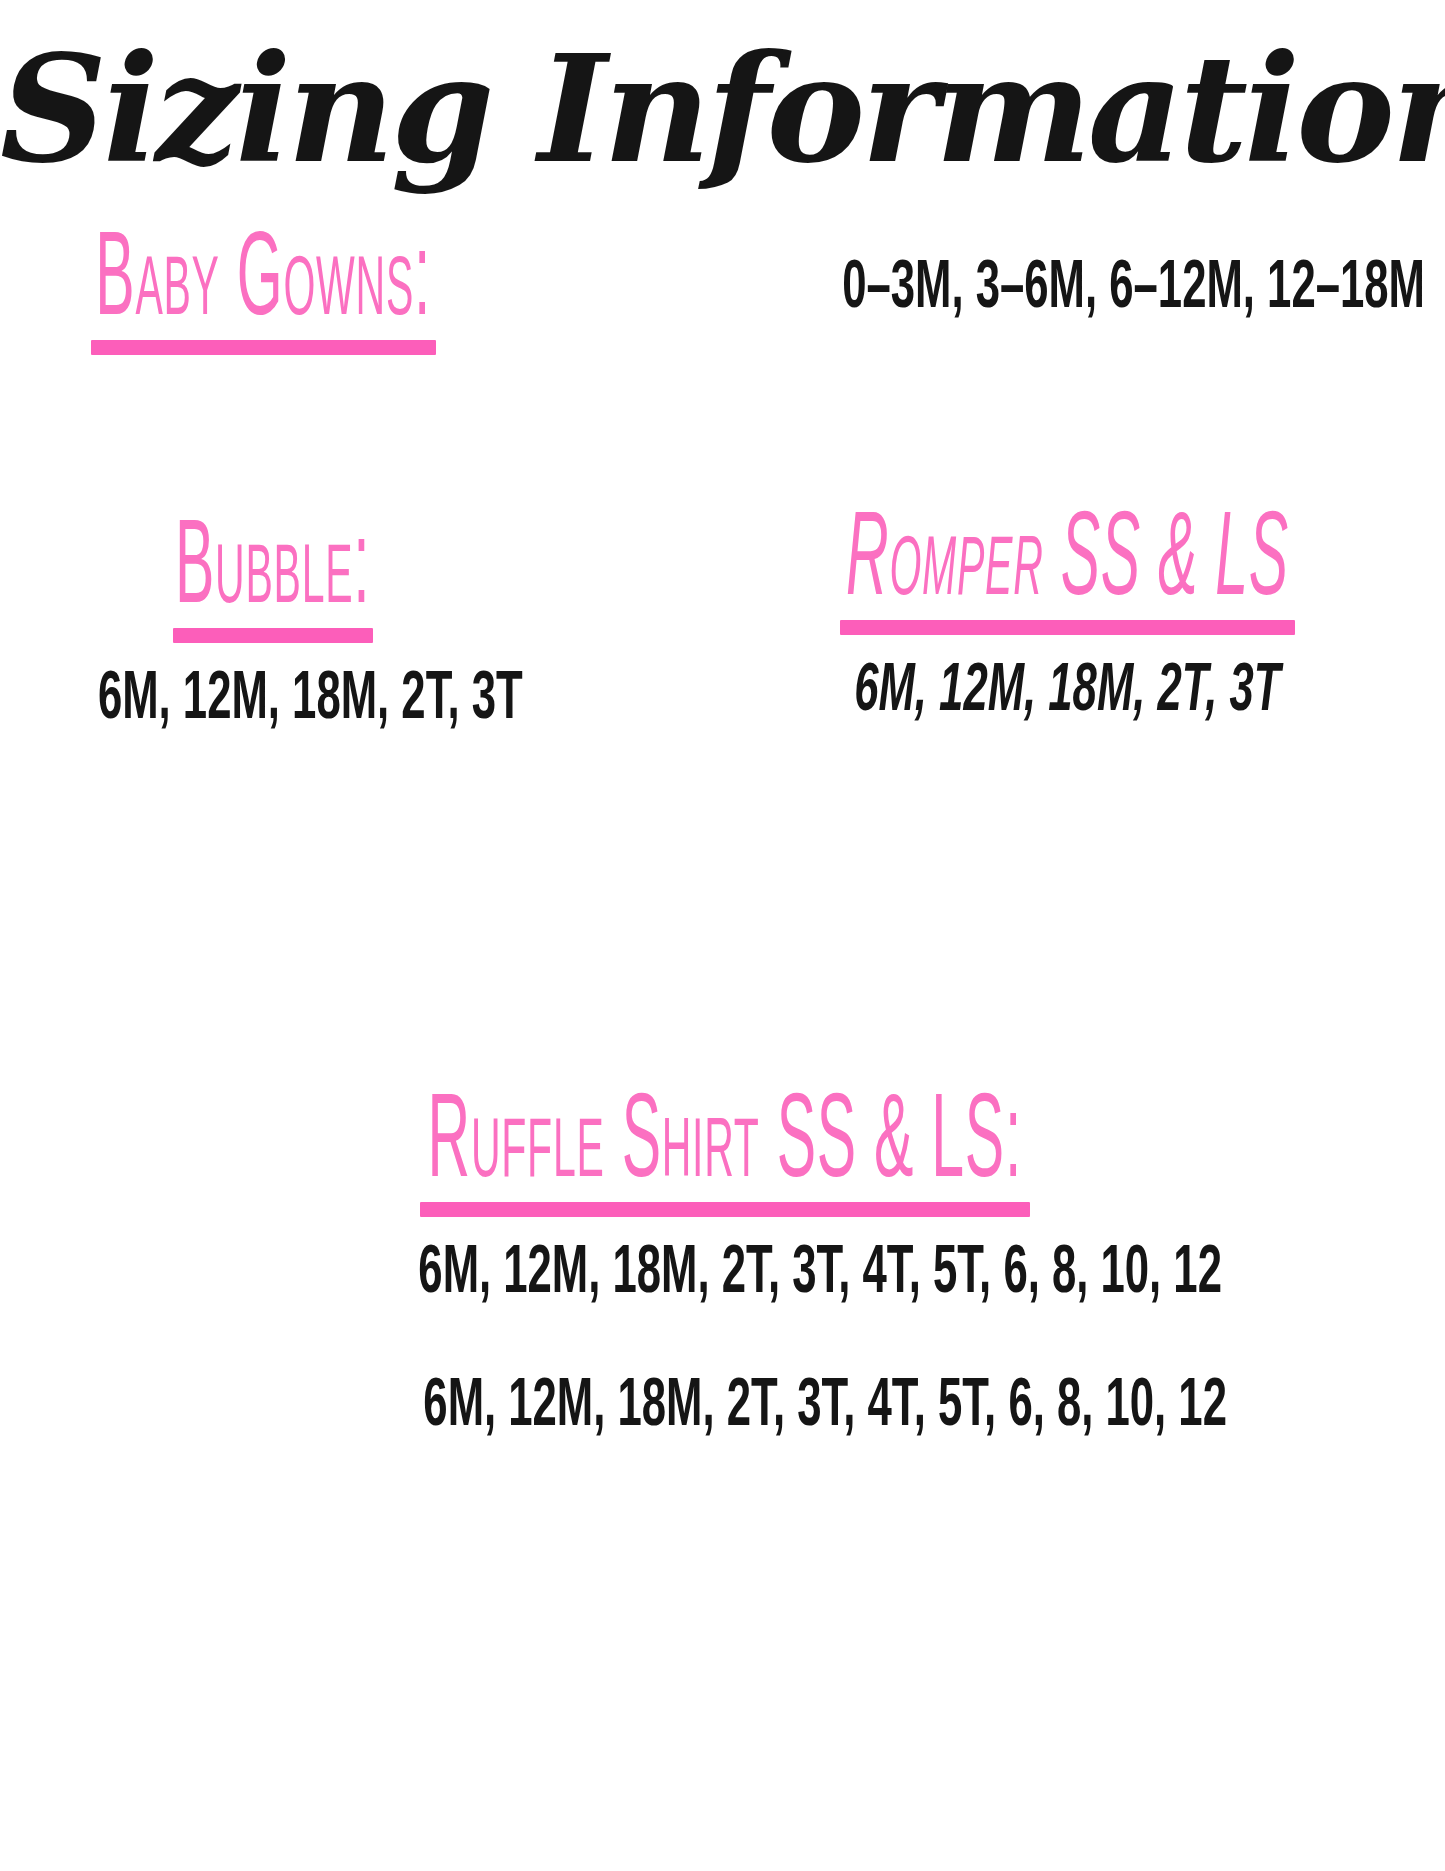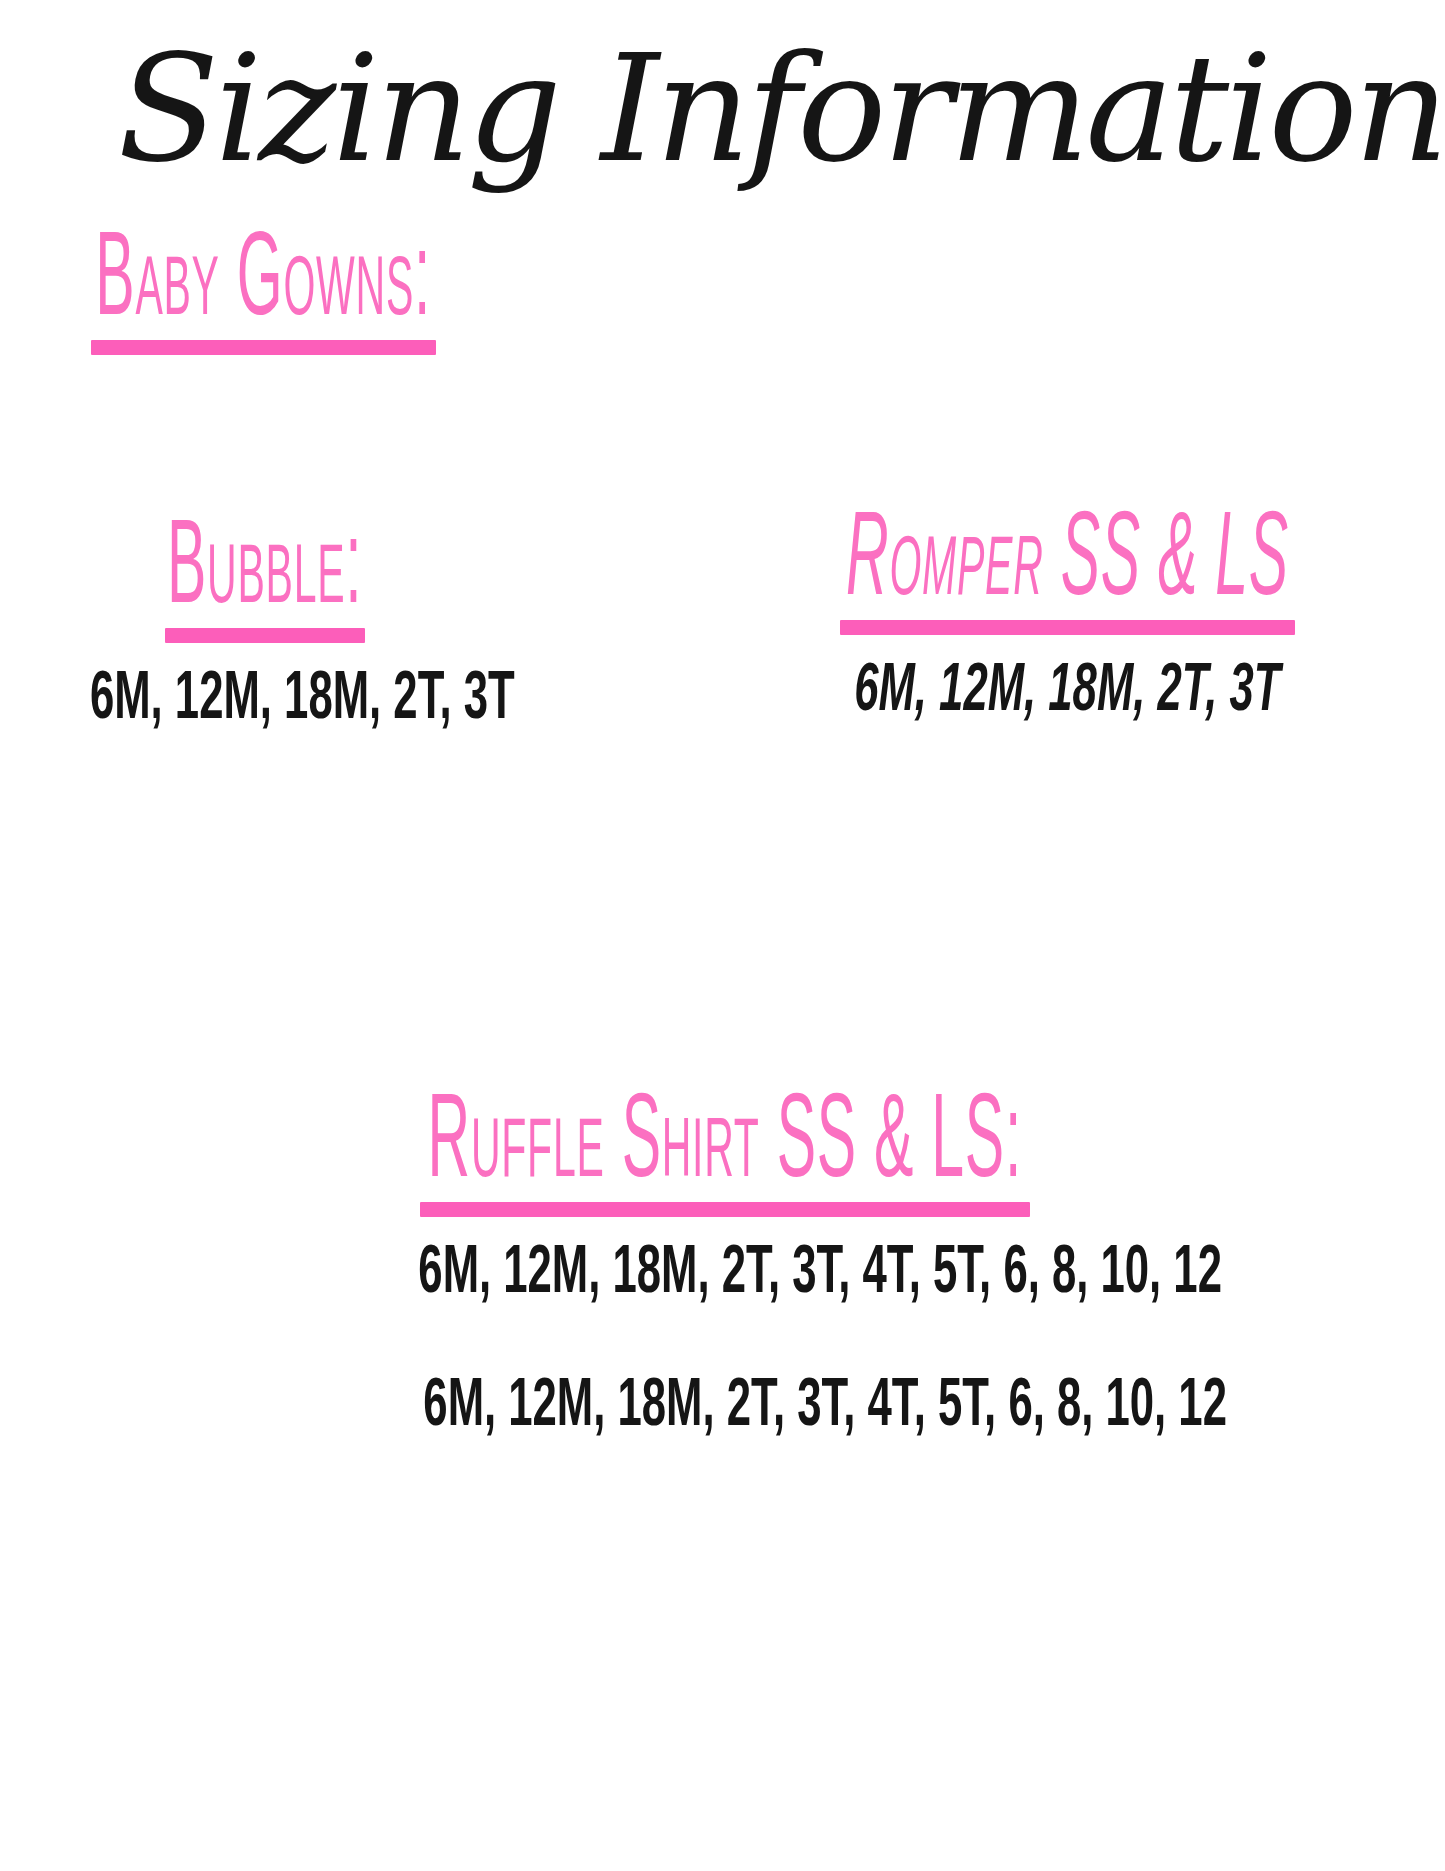--- a/index.html
+++ b/index.html
@@ -18,24 +18,24 @@
     margin: 0 auto;
     background: var(--bg);
     overflow: hidden;
   }
 
   .page-title {
     position: absolute;
     left: 0;
     right: 0;
     top: 6px;
-    text-align: right;
+    text-align: left;
     font-family: "DejaVu Serif", serif;
     font-style: italic;
-    font-weight: normal;
+    font-weight: bold;
     font-size: 148px;
     line-height: 1.4;
     letter-spacing: -4px;
     color: var(--ink);
     white-space: nowrap;
   }
 
   .sec {
     position: absolute;
     text-align: center;
@@ -92,23 +92,26 @@
   <div class="page-title">Sizing Information</div>
 
   <div class="sec" style="left:30px; top:250px; width:420px;">
     <div class="hwrap">
       <span class="heading">Baby Gowns:</span>
       <div class="bar"></div>
     </div>
   </div>
 
   <div class="sec" style="left:760px; top:232px; width:615px;">
+    <div class="sizes">
+      <span class="sizes-text">0–3M, 3–6M, 6–12M, 12–18M</span>
+    </div>
   </div>
 
-  <div class="sec" style="left:30px; top:538px; width:470px;">
+  <div class="sec" style="left:38px; top:538px; width:470px;">
     <div class="hwrap">
       <span class="heading">Bubble:</span>
       <div class="bar"></div>
     </div>
     <div class="sizes">
       <span class="sizes-text">6M, 12M, 18M, 2T, 3T</span>
     </div>
   </div>
 
   <div class="sec" style="left:760px; top:530px; width:615px;font-style:italic;">

